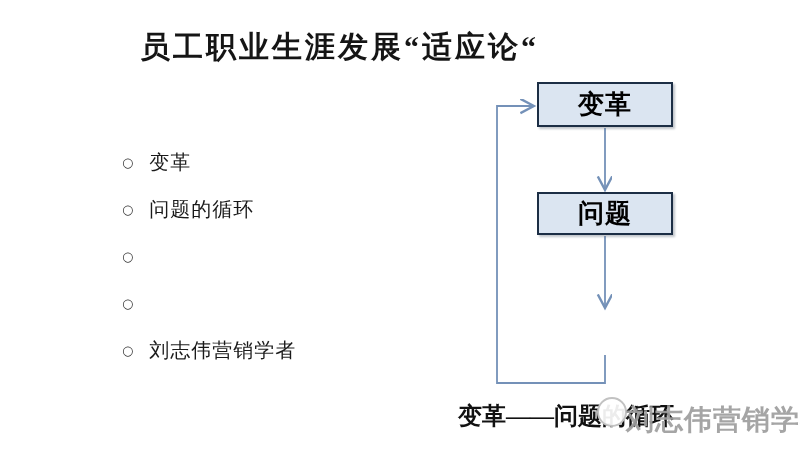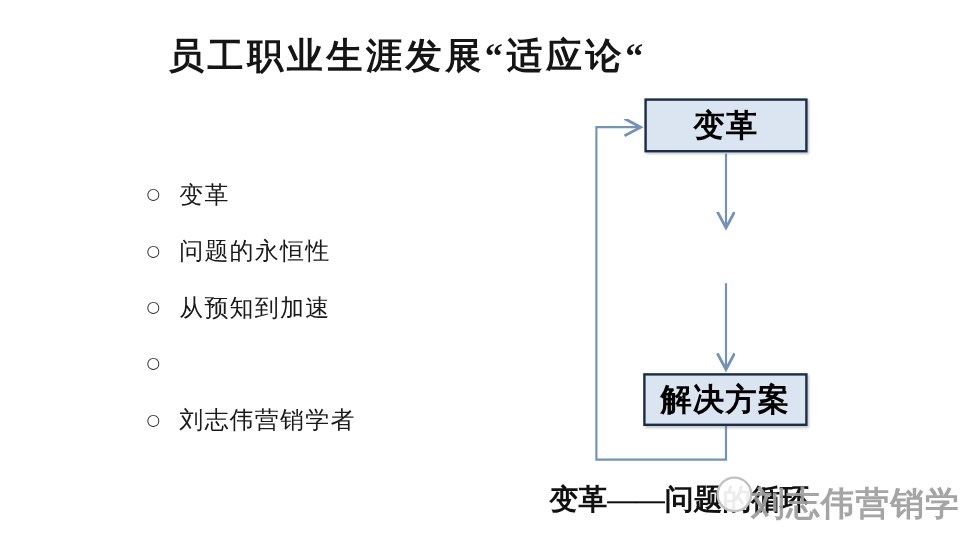--- a/index.html
+++ b/index.html
@@ -69,25 +69,24 @@
 
   <h1 class="title">员工职业生涯发展“适应论“</h1>
 
   <ul class="bullets">
     <li>
       <span class="marker">○</span>
       <span>变革</span>
     </li>
     <li>
       <span class="marker">○</span>
-      <span>问题的永恒性</span>
+      <span>问题的循环</span>
     </li>
     <li>
       <span class="marker">○</span>
-      <span>从预知到加速</span>
     </li>
     <li>
       <span class="marker">○</span>
     </li>
     <li>
       <span class="marker">○</span>
       <span>刘志伟营销学者</span>
     </li>
   </ul>
 
@@ -96,20 +95,20 @@
       <marker id="arrowhead" markerWidth="10" markerHeight="10" refX="7" refY="4" orient="auto">
         <path d="M0,0 L7.5,4 L0,8" fill="none" stroke-width="1.3" stroke="#7491b8"></path>
       </marker>
     </defs>
     <path class="conn" d="M605,128 L605,189" marker-end="url(#arrowhead)" stroke="#7491b8"></path>
     <path class="conn" d="M605,236 L605,307" marker-end="url(#arrowhead)" stroke="#7491b8"></path>
     <path class="conn" d="M605,355 L605,383 L497,383 L497,106 L533,106" marker-end="url(#arrowhead)" stroke="#7491b8"></path>
   </svg>
 
   <div class="node node-change">变革</div>
-  <div class="node node-solution">解决方案</div>
+  <div class="node node-problem">问题</div>
 
   <div class="caption">变革——问题的循环</div>
 
   <div class="wm-circle"></div>
   <div class="wm-text">刘志伟营销学者</div>
 
 </div>
 
 </body></html>

